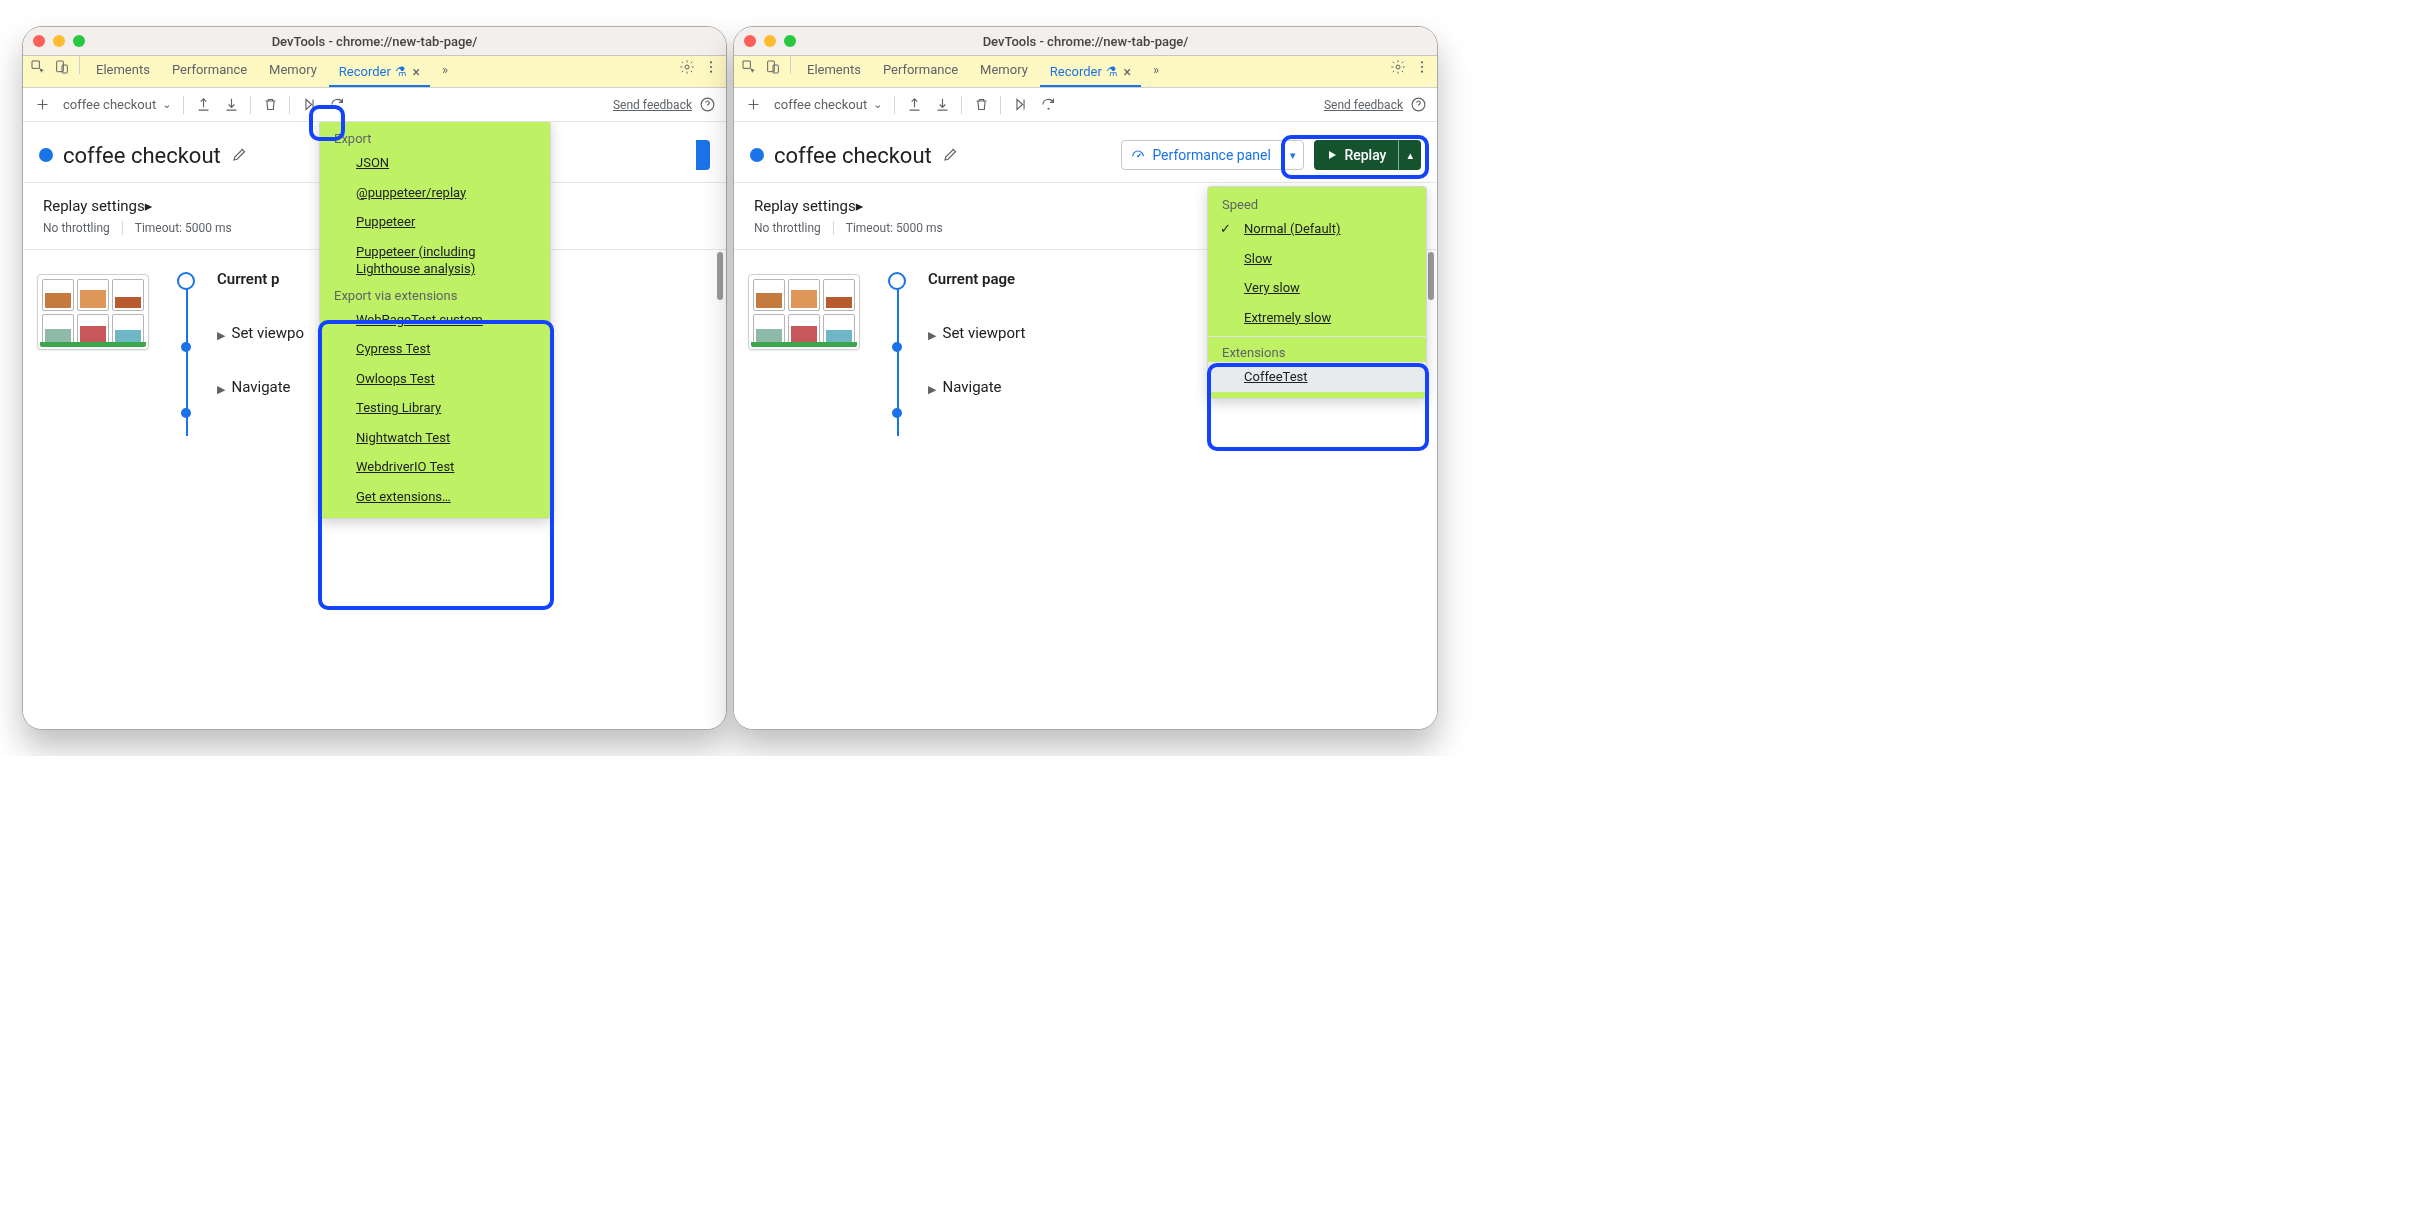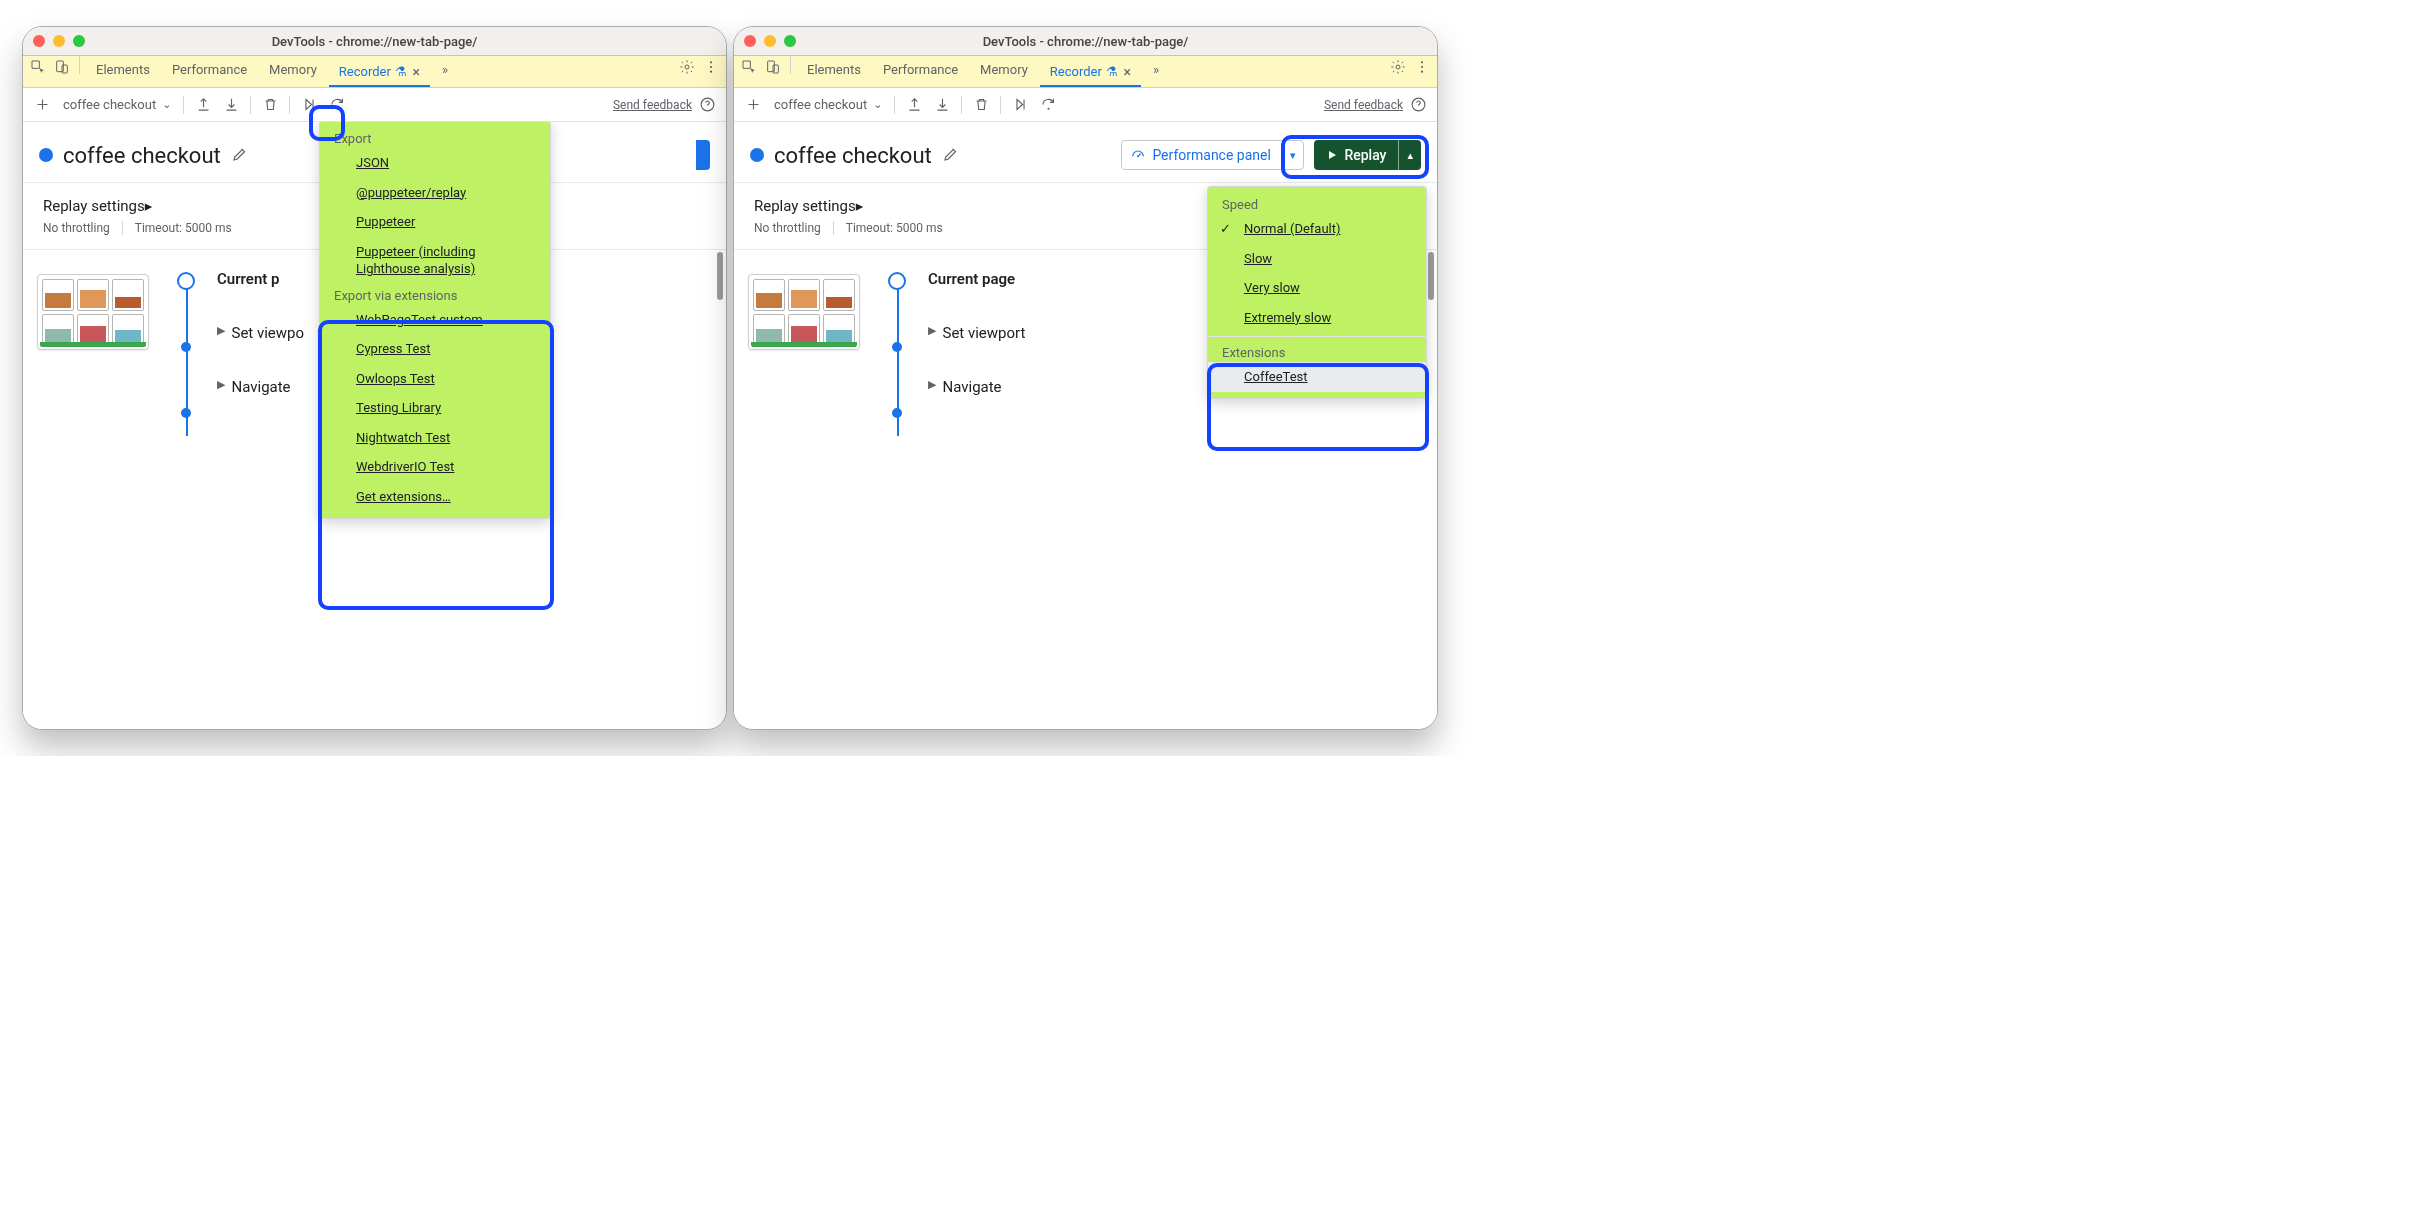--- a/index.html
+++ b/index.html
@@ -111,21 +111,21 @@
   .mug.f5::after{content:"";position:absolute;left:2px;right:2px;bottom:2px;height:55%;background:#c7575a;}
   .mug.f6::after{content:"";position:absolute;left:2px;right:2px;bottom:2px;height:40%;background:#6fb7c7;}
 
   .timeline-col { position:relative; width:20px;}
   .tline { position:absolute; left:9px; top:10px; bottom:-40px; width:2px; background:#1a73e8;}
   .node { width:14px; height:14px; border-radius:50%; border:2px solid #1a73e8; background:#fff; position:absolute; left:2px;}
   .node.open{top:4px; width:18px;height:18px; left:0;}
   .node.n1{top:4px;} .node.n2{top:74px; background:#1a73e8; width:10px;height:10px; left:4px;}
   .node.n3{top:140px;background:#1a73e8; width:10px;height:10px; left:4px;}
   .steps-col { flex:1; display:flex; flex-direction:column; gap:36px; padding-top:2px; font-size:15px; color:#202124;}
-  .step-item { display:flex; align-items:flex-start; gap:6px; cursor:pointer;}
+  .step-item { display:flex; align-items:flex-end; gap:6px; cursor:pointer;}
   .step-item.bold{font-weight:600;}
   .step-item .tri{font-size:11px;color:#5f6368;}
   .step-item .kebab{margin-left:auto; color:#5f6368; cursor:pointer; letter-spacing:-2px;}
 
   
   .menu {
     position:absolute; background:#bef264; border:1px solid #d6d6d6; border-radius:4px;
     box-shadow: 0 4px 14px rgba(0,0,0,0.18);
     padding:6px 0; font-size:13px; color:#202124; z-index:10; min-width:220px;
   }

